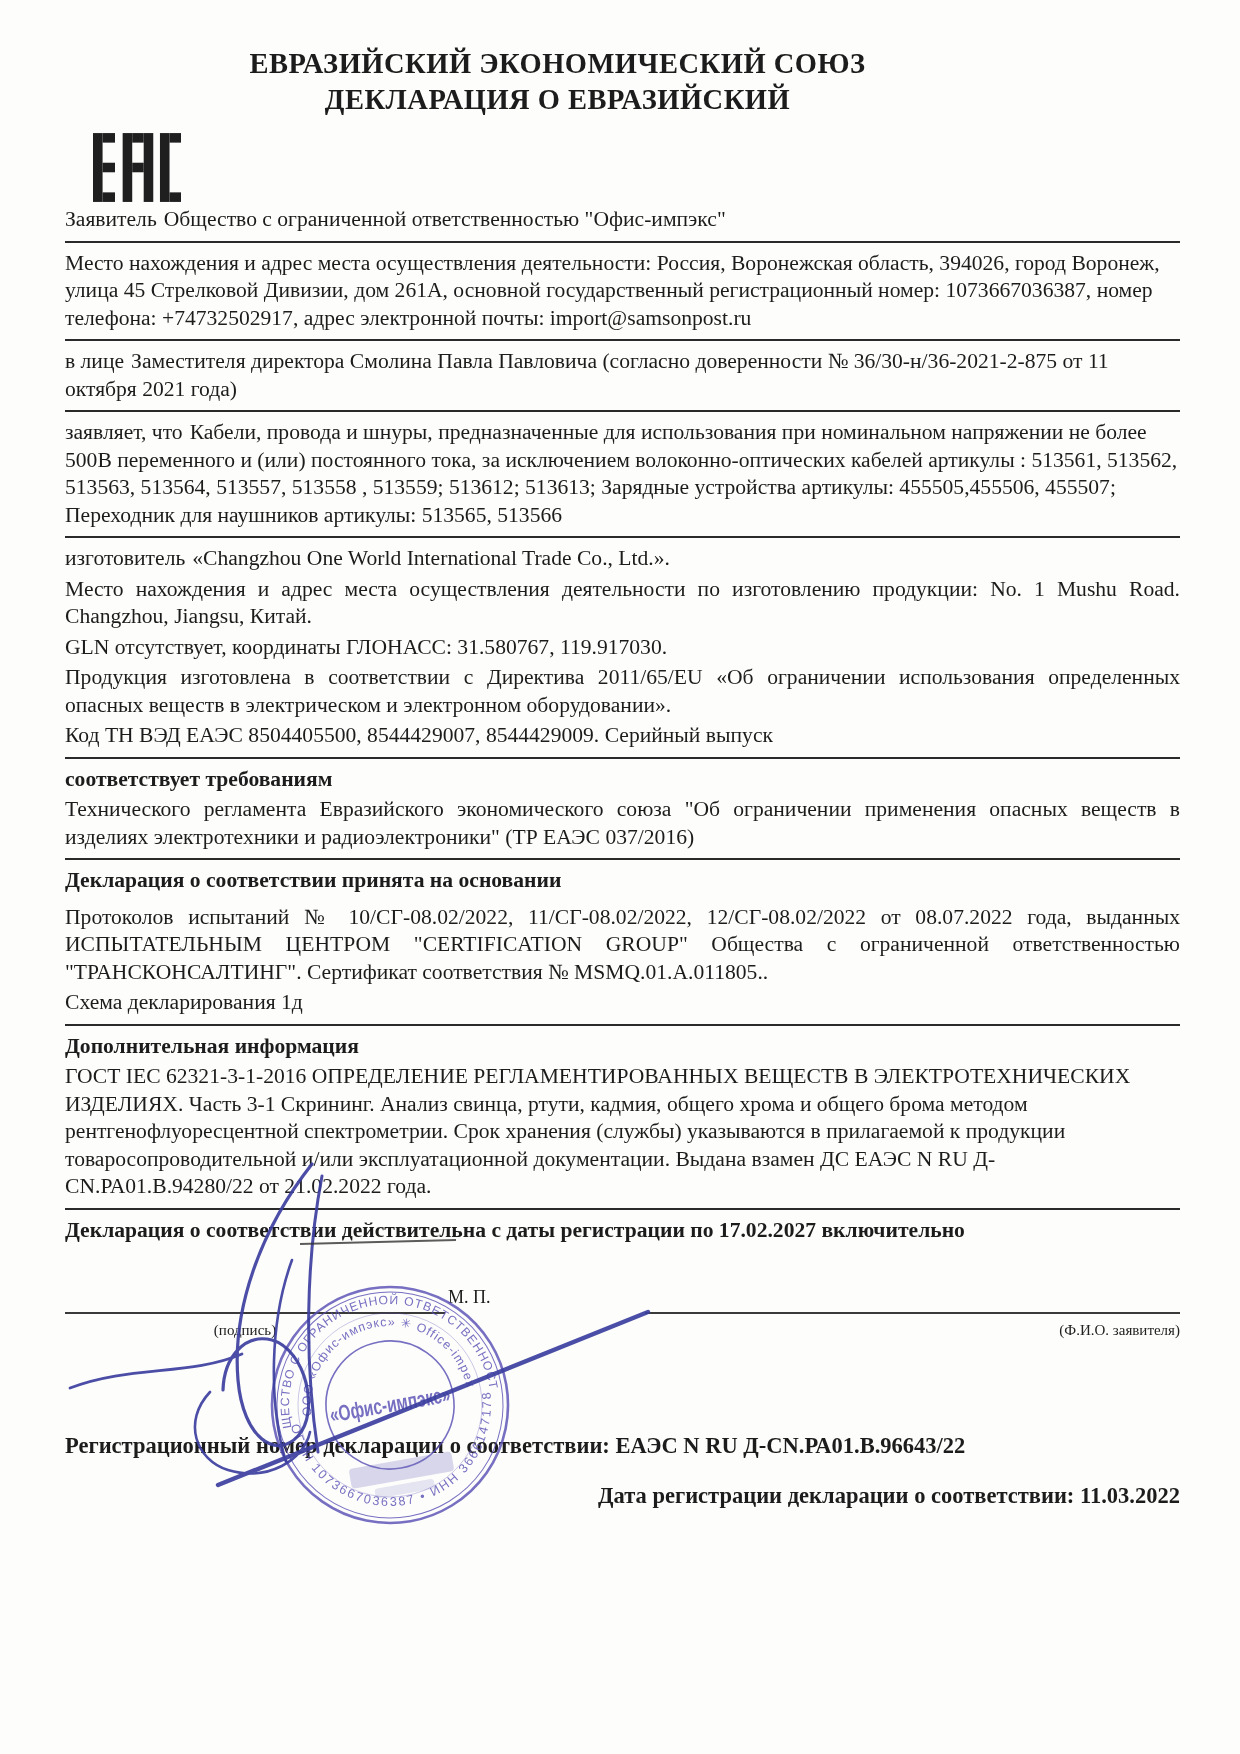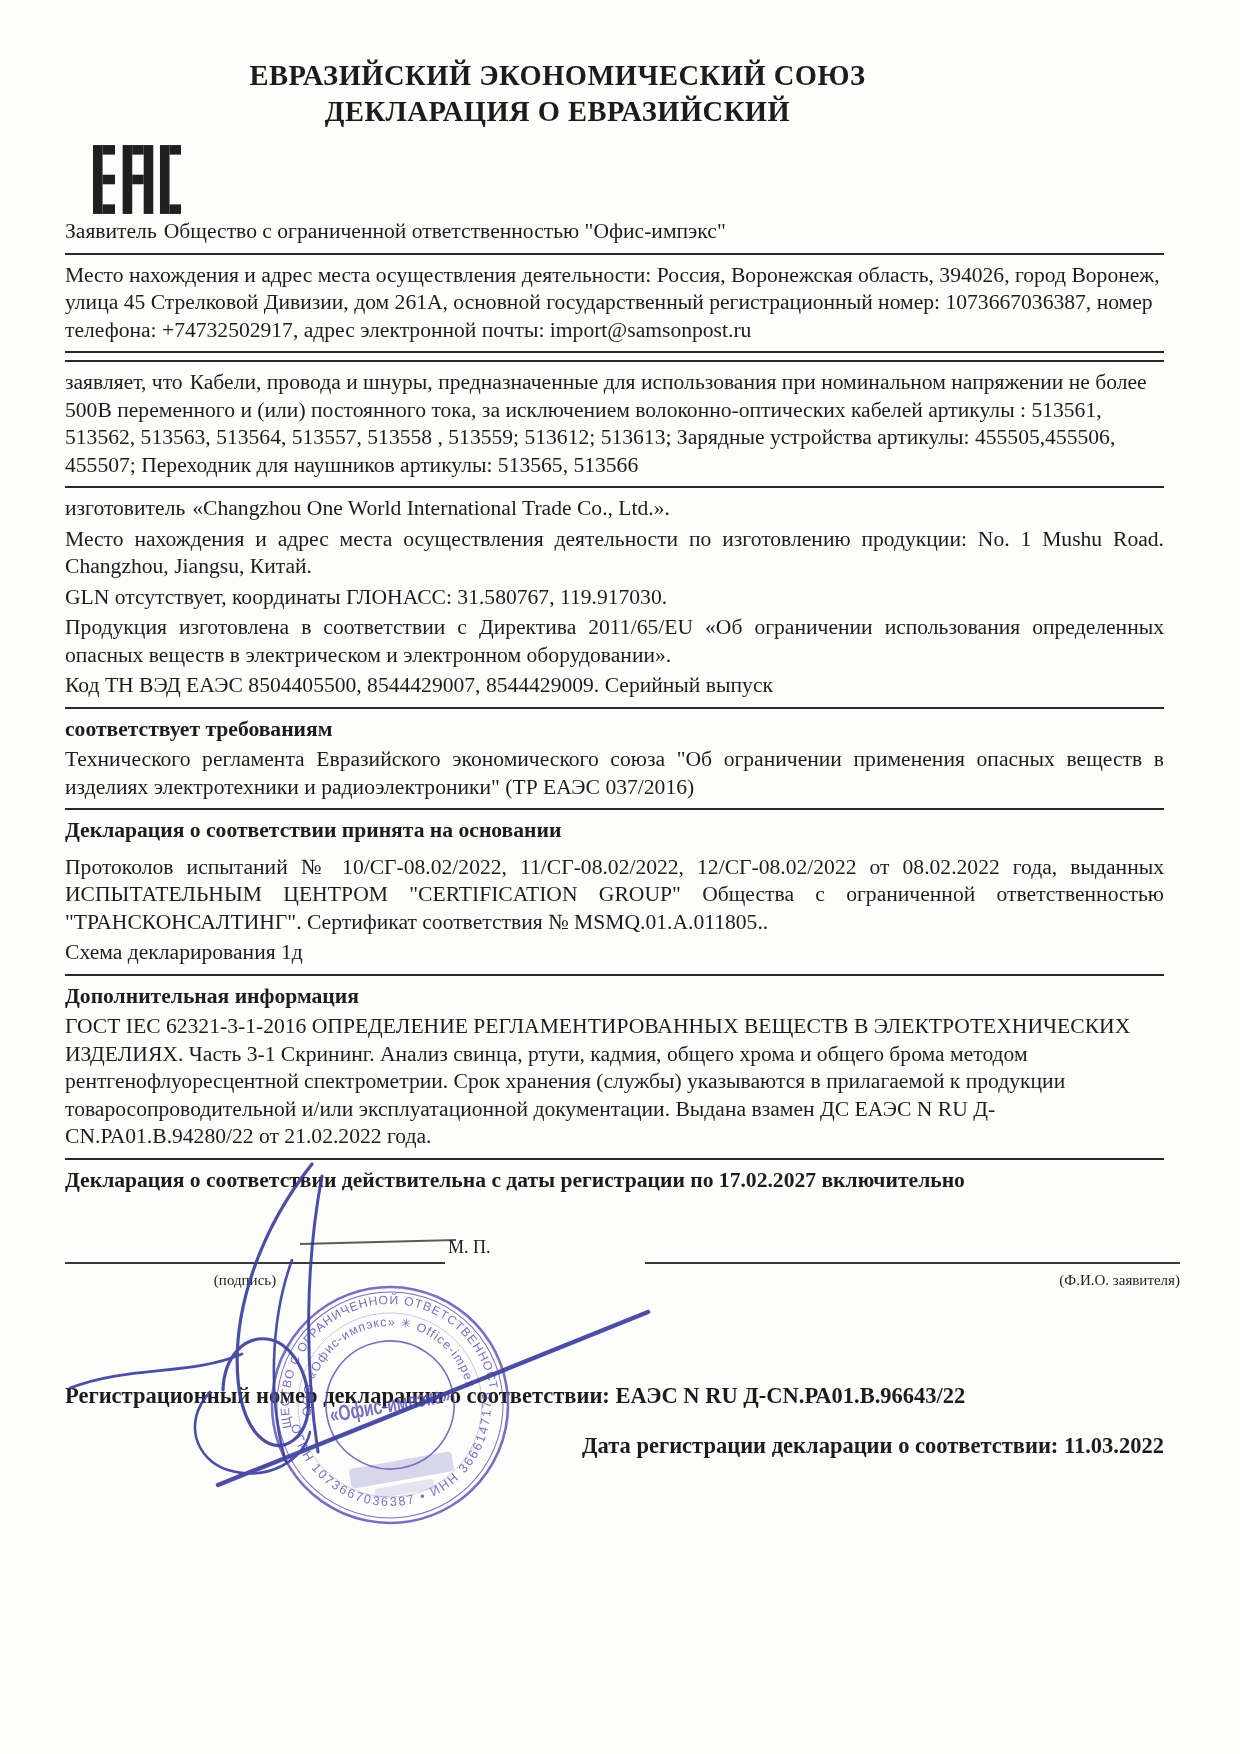--- a/index.html
+++ b/index.html
@@ -6,21 +6,21 @@
     --text:#1c1c1c; --stamp:#5a51b5; --signature:#3c3f9f; --rule:#2a2a2a; --background:#fdfdfb;
   }
   html,body{margin:0;padding:0;}
   body{width:1240px;background:#fff;}
   .page{
     position:relative;width:1240px;height:1754px;overflow:hidden;
     background:var(--background);
     font-family:"Liberation Serif","DejaVu Serif",serif;
     color:var(--text);
   }
-  .content{padding:46px 76px 0 65px;font-size:21.6px;line-height:27.5px;margin-top:12px;}
+  .content{padding:46px 60px 0 65px;font-size:21.6px;line-height:27.5px;}
   .titles{width:985px;text-align:center;font-weight:bold;font-size:28.5px;line-height:36px;letter-spacing:.5px;margin:0;}
   .eac{margin:14px 0 2px 28px;display:block;}
   p{margin:3px 0;}
   .b{font-weight:bold;}
   .lbl{font-weight:normal;margin-right:7px;}
   .just{text-align:justify;}
   hr.div{border:none;border-top:2px solid var(--rule);margin:7px 0;height:0;}
   .mt8{margin-top:9px;}
   .sig-area{position:relative;height:168px;margin-top:4px;}
   .mp{position:absolute;left:383px;top:36px;font-size:18px;}
@@ -63,38 +63,39 @@
           <rect x="80" y="62" width="12" height="10"></rect>
       </g>
     </svg>
 
     <p><span class="lbl">Заявитель</span><span>Общество с ограниченной ответственностью "Офис-импэкс"</span></p>
     <hr class="div">
 
     <p>Место нахождения и адрес места осуществления деятельности: Россия, Воронежская область, 394026, город Воронеж, улица 45 Стрелковой Дивизии, дом 261А, основной государственный регистрационный номер: 1073667036387, номер телефона: +74732502917, адрес электронной почты: import@samsonpost.ru</p>
     <hr class="div">
 
+    <p><span class="lbl">в лице</span><span>Заместителя  директора Смолина Павла Павловича (согласно доверенности № 36/30-н/36-2021-2-875  от 11 октября 2021 года)</span></p>
     <hr class="div">
 
     <p><span class="lbl">заявляет, что</span><span>Кабели, провода и шнуры, предназначенные для использования при номинальном напряжении не более 500В переменного и (или) постоянного тока, за исключением волоконно-оптических кабелей артикулы : 513561, 513562, 513563, 513564, 513557, 513558 , 513559; 513612; 513613; Зарядные устройства артикулы: 455505,455506, 455507; Переходник для наушников артикулы: 513565, 513566</span></p>
     <hr class="div">
 
     <p><span class="lbl">изготовитель</span><span>«Changzhou One World International Trade Co., Ltd.».</span></p>
     <p class="just">Место нахождения и адрес места осуществления деятельности по изготовлению продукции: No. 1 Mushu Road. Changzhou, Jiangsu, Китай.</p>
     <p>GLN отсутствует, координаты ГЛОНАСС: 31.580767, 119.917030.</p>
     <p class="just">Продукция изготовлена в соответствии с Директива 2011/65/EU «Об ограничении использования определенных опасных веществ в электрическом и электронном оборудовании».</p>
     <p>Код ТН ВЭД ЕАЭС 8504405500, 8544429007, 8544429009. Серийный выпуск</p>
     <hr class="div">
 
     <p class="b">соответствует требованиям</p>
     <p class="just">Технического регламента Евразийского экономического союза "Об ограничении применения опасных веществ в изделиях электротехники и радиоэлектроники" (ТР ЕАЭС 037/2016)</p>
     <hr class="div">
 
     <p class="b">Декларация о соответствии принята на основании</p>
-    <p class="just mt8">Протоколов испытаний № 10/СГ-08.02/2022, 11/СГ-08.02/2022, 12/СГ-08.02/2022 от 08.02.2022 года, выданных ИСПЫТАТЕЛЬНЫМ ЦЕНТРОМ "CERTIFICATION GROUP" Общества с ограниченной ответственностью "ТРАНСКОНСАЛТИНГ". Сертификат соответствия № MSMQ.01.А.011805..</p>
+    <p class="just mt8">Протоколов испытаний № 10/СГ-08.02/2022, 11/СГ-08.02/2022, 12/СГ-08.02/2022 от 08.07.2022 года, выданных ИСПЫТАТЕЛЬНЫМ ЦЕНТРОМ "CERTIFICATION GROUP" Общества с ограниченной ответственностью "ТРАНСКОНСАЛТИНГ". Сертификат соответствия № MSMQ.01.А.011805..</p>
     <p>Схема декларирования 1д</p>
     <hr class="div">
 
     <p class="b">Дополнительная информация</p>
     <p>ГОСТ IEC 62321-3-1-2016 ОПРЕДЕЛЕНИЕ РЕГЛАМЕНТИРОВАННЫХ ВЕЩЕСТВ В ЭЛЕКТРОТЕХНИЧЕСКИХ ИЗДЕЛИЯХ. Часть 3-1 Скрининг. Анализ свинца, ртути, кадмия, общего хрома и общего брома методом рентгенофлуоресцентной спектрометрии. Срок хранения (службы) указываются в прилагаемой к продукции товаросопроводительной и/или эксплуатационной документации. Выдана взамен ДС ЕАЭС N RU Д-CN.РА01.В.94280/22 от 21.02.2022 года.</p>
     <hr class="div">
 
     <p class="b">Декларация о соответствии  действительна с даты регистрации по 17.02.2027 включительно</p>
 
     <div class="sig-area">

